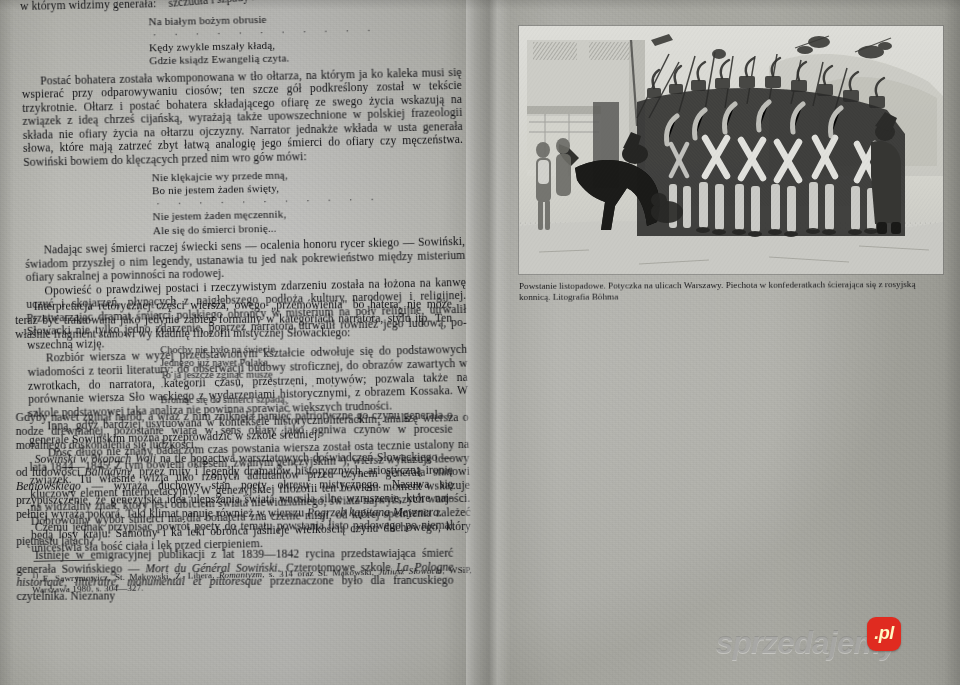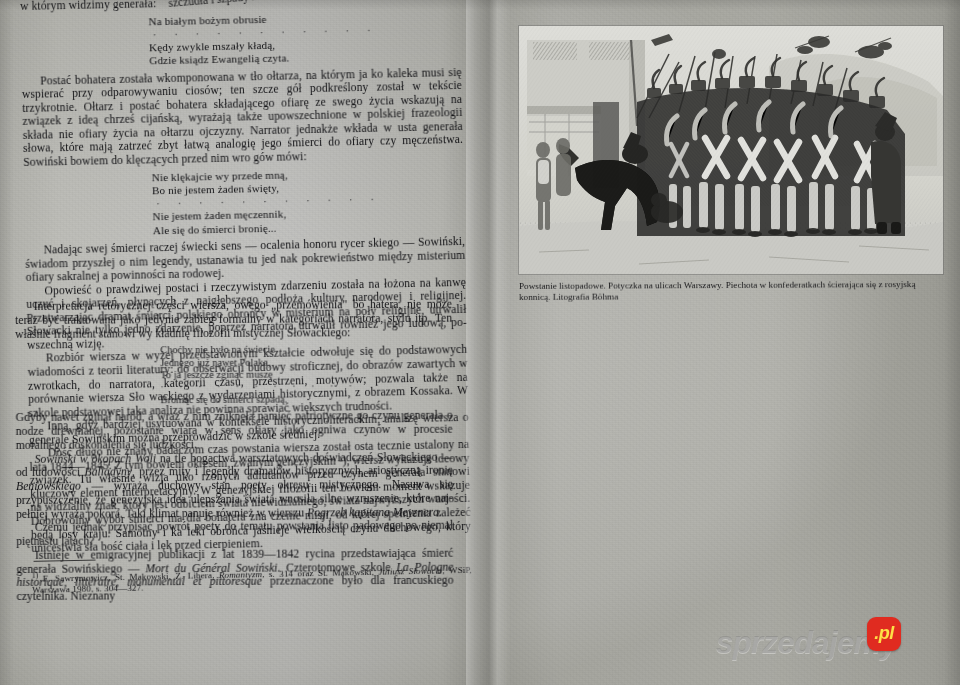--- a/index.html
+++ b/index.html
@@ -190,21 +190,21 @@
     left: 151px; top: 0px;
     width: 34px; height: 34px;
     border-radius: 9px;
     background: #e02b20;
     box-shadow: 0 1px 2px rgba(0,0,0,.28);
     display:flex; align-items:center; justify-content:center;
   }
   #watermark .wm-badge span {
     font-family: "Liberation Sans", sans-serif;
     font-size: 18px; font-weight: 700; font-style: italic;
-    color: #fde047; letter-spacing: -.5px;
+    color: #fef9c3; letter-spacing: -.5px;
     line-height: 1;
     transform: translateY(-1px);
   }
 
   .blur-soft { filter: blur(.22px) contrast(1.06); }
 </style>
 </head>
 <body>
 
 <div id="page">

